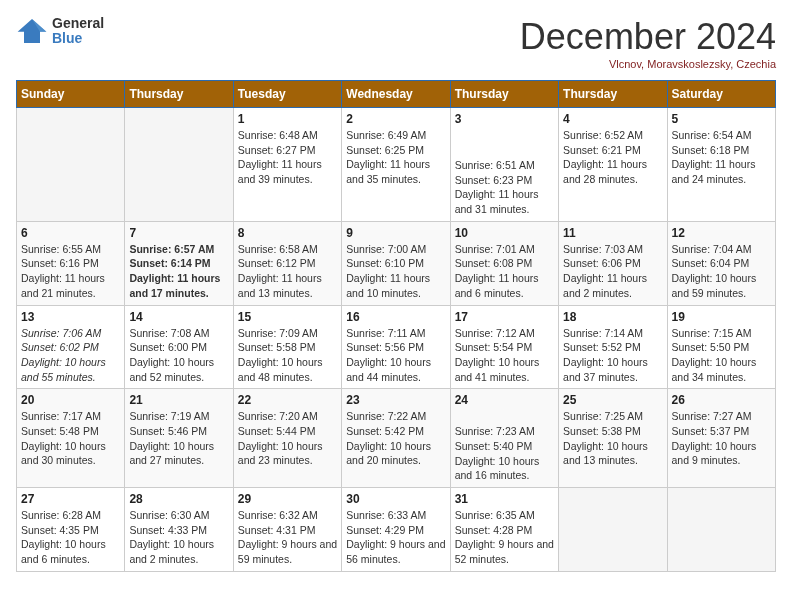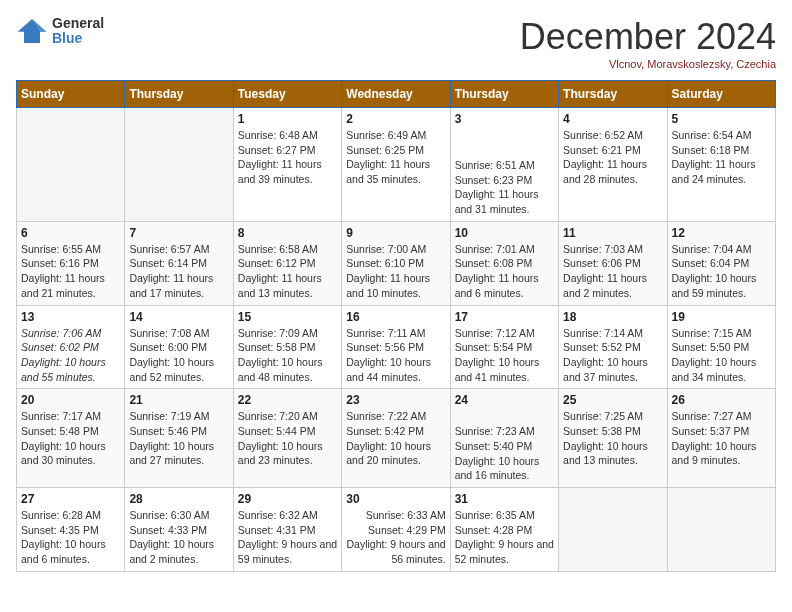--- a/index.html
+++ b/index.html
@@ -161,21 +161,21 @@
       </tr>
       <tr>
         <td>
           <div class="day-num">6</div>
           <div class="day-info" style="white-space: pre-line;">Sunrise: 6:55 AM
 Sunset: 6:16 PM
 Daylight: 11 hours and 21 minutes.</div>
         </td>
         <td>
           <div class="day-num">7</div>
-          <div class="day-info" style="white-space: pre-line;">Sunrise: 6:57 AM
+          <div class="day-info" style="white-space: pre-line; font-weight: bold;">Sunrise: 6:57 AM
 Sunset: 6:14 PM
 Daylight: 11 hours and 17 minutes.</div>
         </td>
         <td>
           <div class="day-num">8</div>
           <div class="day-info" style="white-space: pre-line;">Sunrise: 6:58 AM
 Sunset: 6:12 PM
 Daylight: 11 hours and 13 minutes.</div>
         </td>
         <td>
@@ -305,21 +305,21 @@
 Daylight: 10 hours and 2 minutes.</div>
         </td>
         <td>
           <div class="day-num">29</div>
           <div class="day-info" style="white-space: pre-line;">Sunrise: 6:32 AM
 Sunset: 4:31 PM
 Daylight: 9 hours and 59 minutes.</div>
         </td>
         <td>
           <div class="day-num">30</div>
-          <div class="day-info" style="white-space: pre-line; text-align: right;">Sunrise: 6:33 AM
+          <div class="day-info" style="white-space: pre-line;">Sunrise: 6:33 AM
 Sunset: 4:29 PM
 Daylight: 9 hours and 56 minutes.</div>
         </td>
         <td>
           <div class="day-num">31</div>
           <div class="day-info" style="white-space: pre-line;">Sunrise: 6:35 AM
 Sunset: 4:28 PM
 Daylight: 9 hours and 52 minutes.</div>
         </td>
         <td class="empty-cell"></td>

